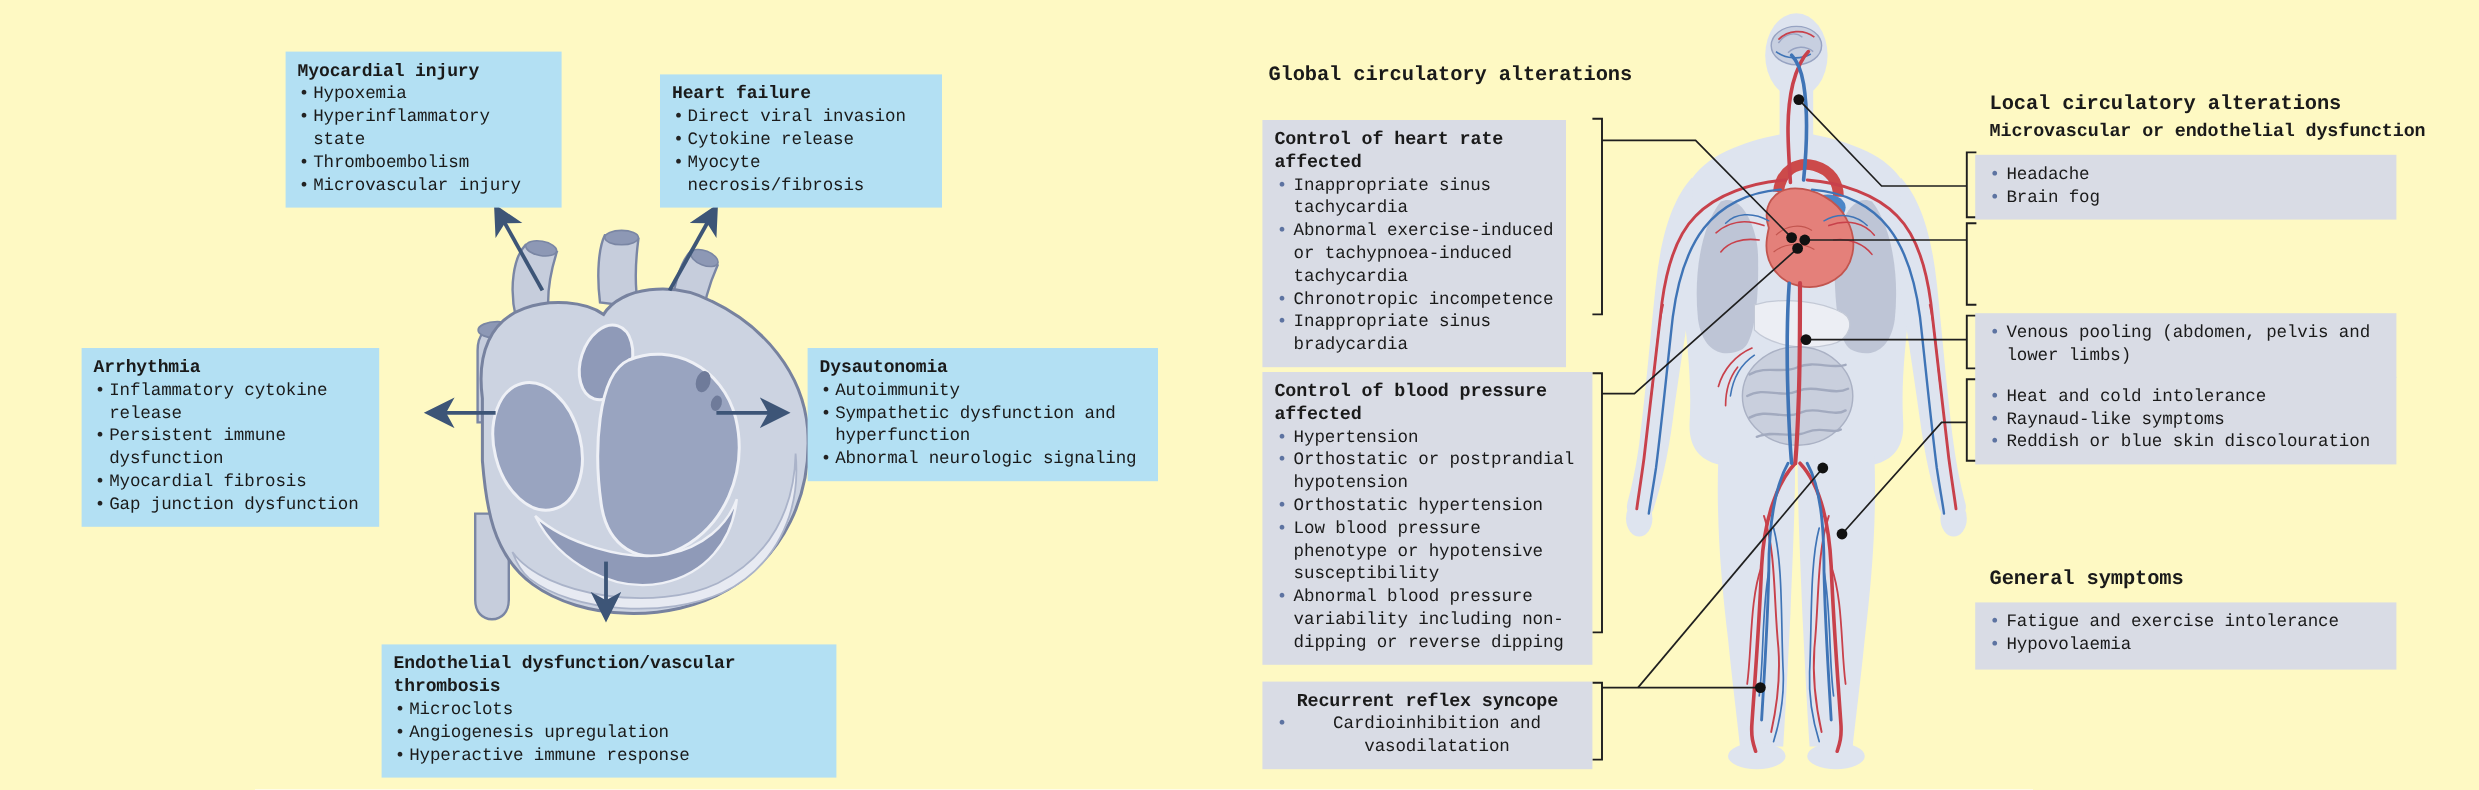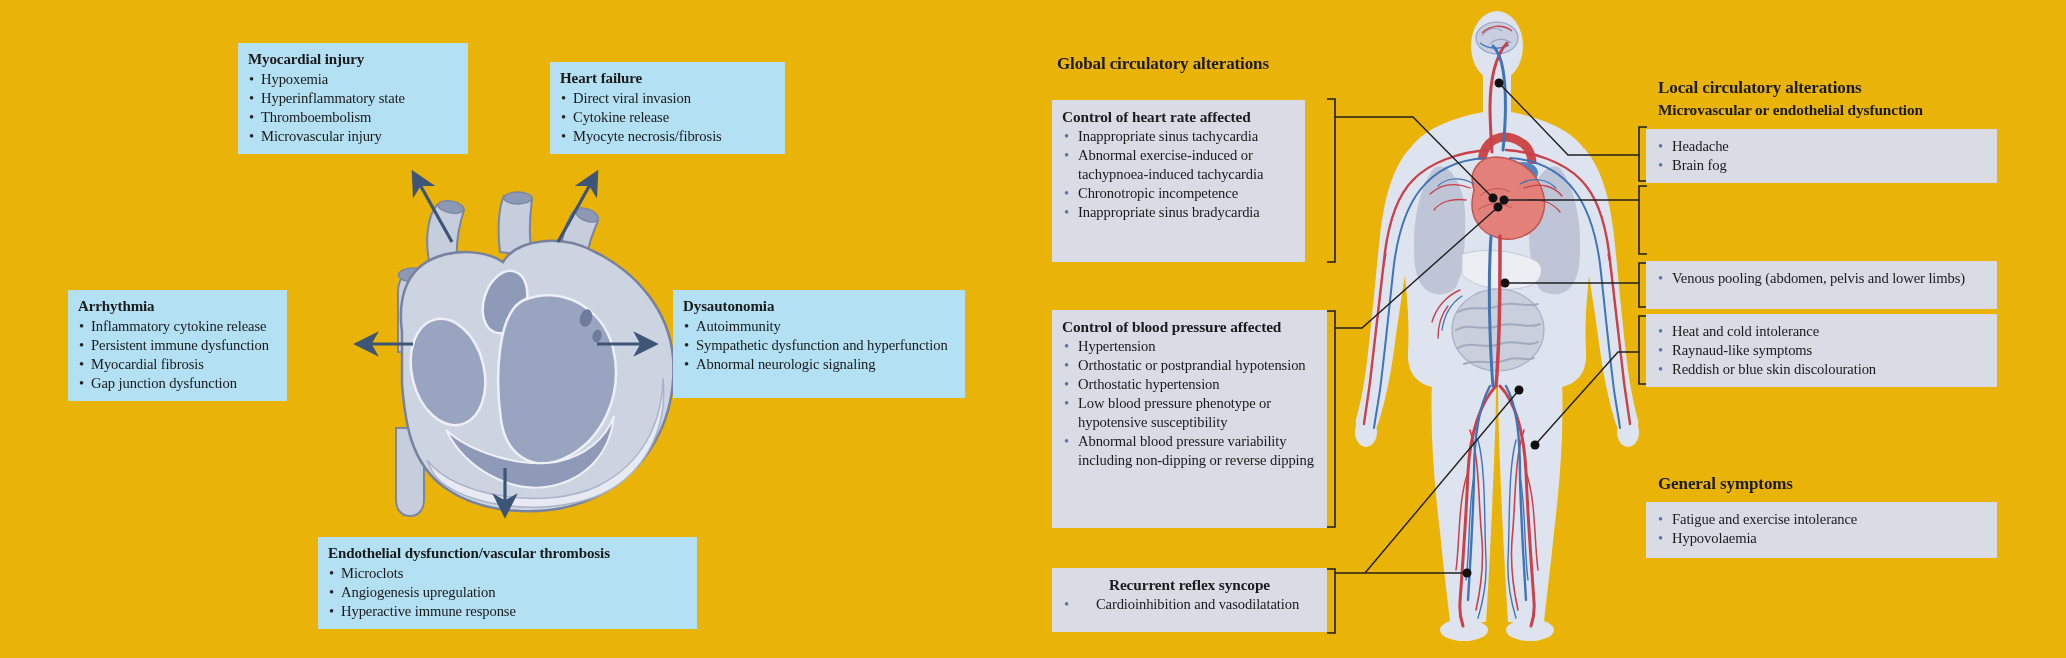--- a/index.html
+++ b/index.html
@@ -5,22 +5,22 @@
   :root{
     --left-box-bg:#b3e0f3;
     --right-box-bg:#d9dce5;
     --right-bullet:#5d73a1;
     --arrow:#3d5577;
     --connector:#1f1f1f;
     --text:#1a1a1a;
   }
   html,body{margin:0;padding:0;background:#ffffff;}
   #figure{
-    position:relative;width:2066px;height:658px;background:#eab308;overflow:hidden;
-    font-family:Liberation Serif, serif;color:var(--text);
+    position:relative;width:2066px;height:658px;background:#fef9c3;overflow:hidden;
+    font-family:Liberation Mono, monospace;color:var(--text);
     letter-spacing:-0.1px;
   }
   #gfx{position:absolute;left:0;top:0;width:2066px;height:658px;}
   .box{position:absolute;box-sizing:border-box;padding:7px 10px 8px 10px;}
   .box.blue{background:var(--left-box-bg);}
   .box.gray{background:var(--right-box-bg);}
   .box-title{font-weight:700;font-size:15px;line-height:19px;}
   .gray .box-title{font-size:15.3px;}
   ul.items{list-style:none;margin:1px 0 0 0;padding:0;font-size:14.6px;line-height:19px;}
   ul.items li{position:relative;padding-left:13px;}
@@ -186,21 +186,21 @@
       </ul>
   </div>
   <div class="box blue" style="left:550px;top:62px;width:235px;min-height:89px;">
     <div class="box-title">Heart failure</div>
     <ul class="items">
         <li>Direct viral invasion</li>
         <li>Cytokine release</li>
         <li>Myocyte necrosis/fibrosis</li>
       </ul>
   </div>
-  <div class="box blue" style="left:68px;top:290px;width:219px;min-height:107px;">
+  <div class="box blue" style="left:68px;top:290px;width:248px;min-height:107px;">
     <div class="box-title">Arrhythmia</div>
     <ul class="items">
         <li>Inflammatory cytokine release</li>
         <li>Persistent immune dysfunction</li>
         <li>Myocardial fibrosis</li>
         <li>Gap junction dysfunction</li>
       </ul>
   </div>
   <div class="box blue" style="left:673px;top:290px;width:292px;min-height:108px;">
     <div class="box-title">Dysautonomia</div>

